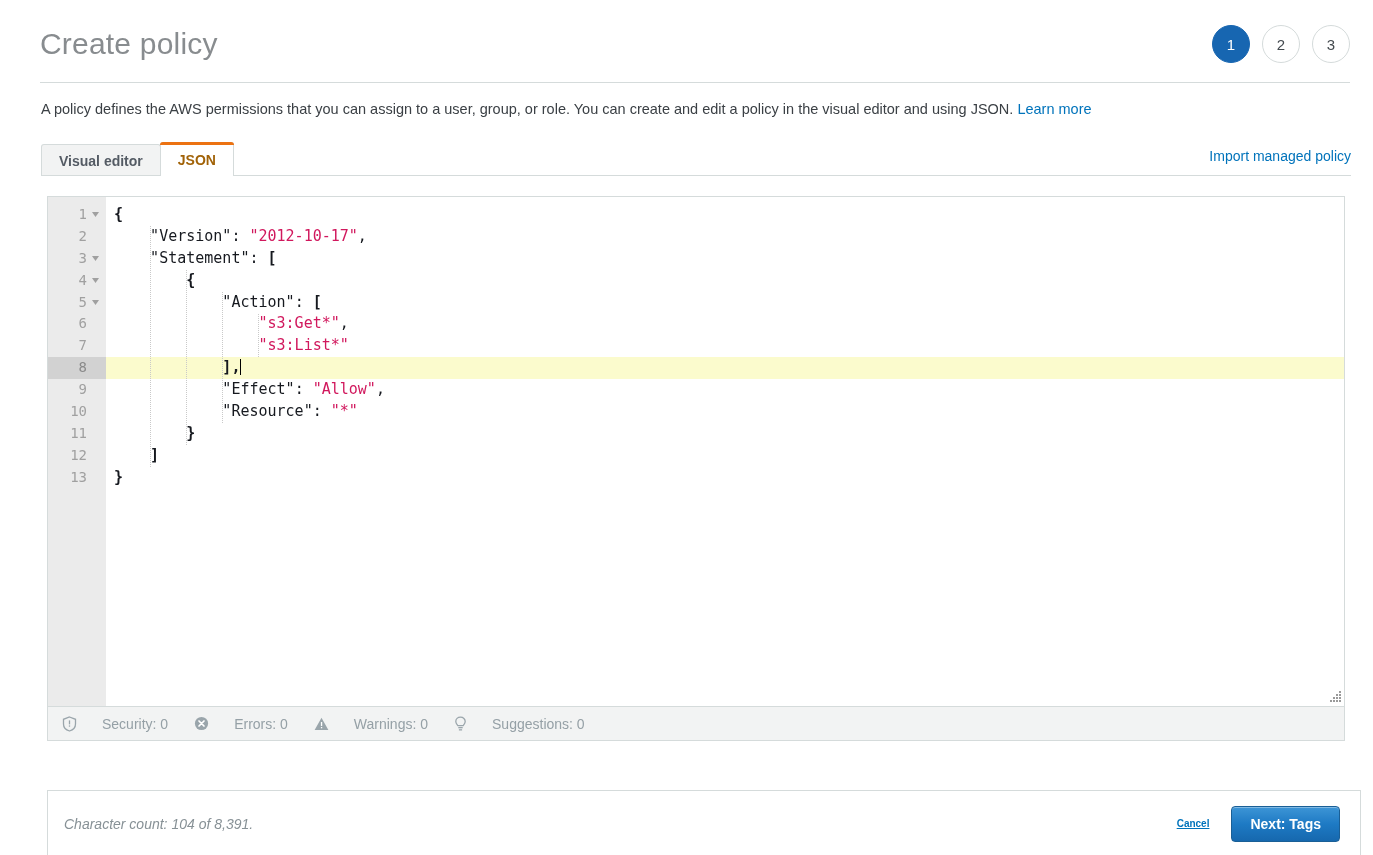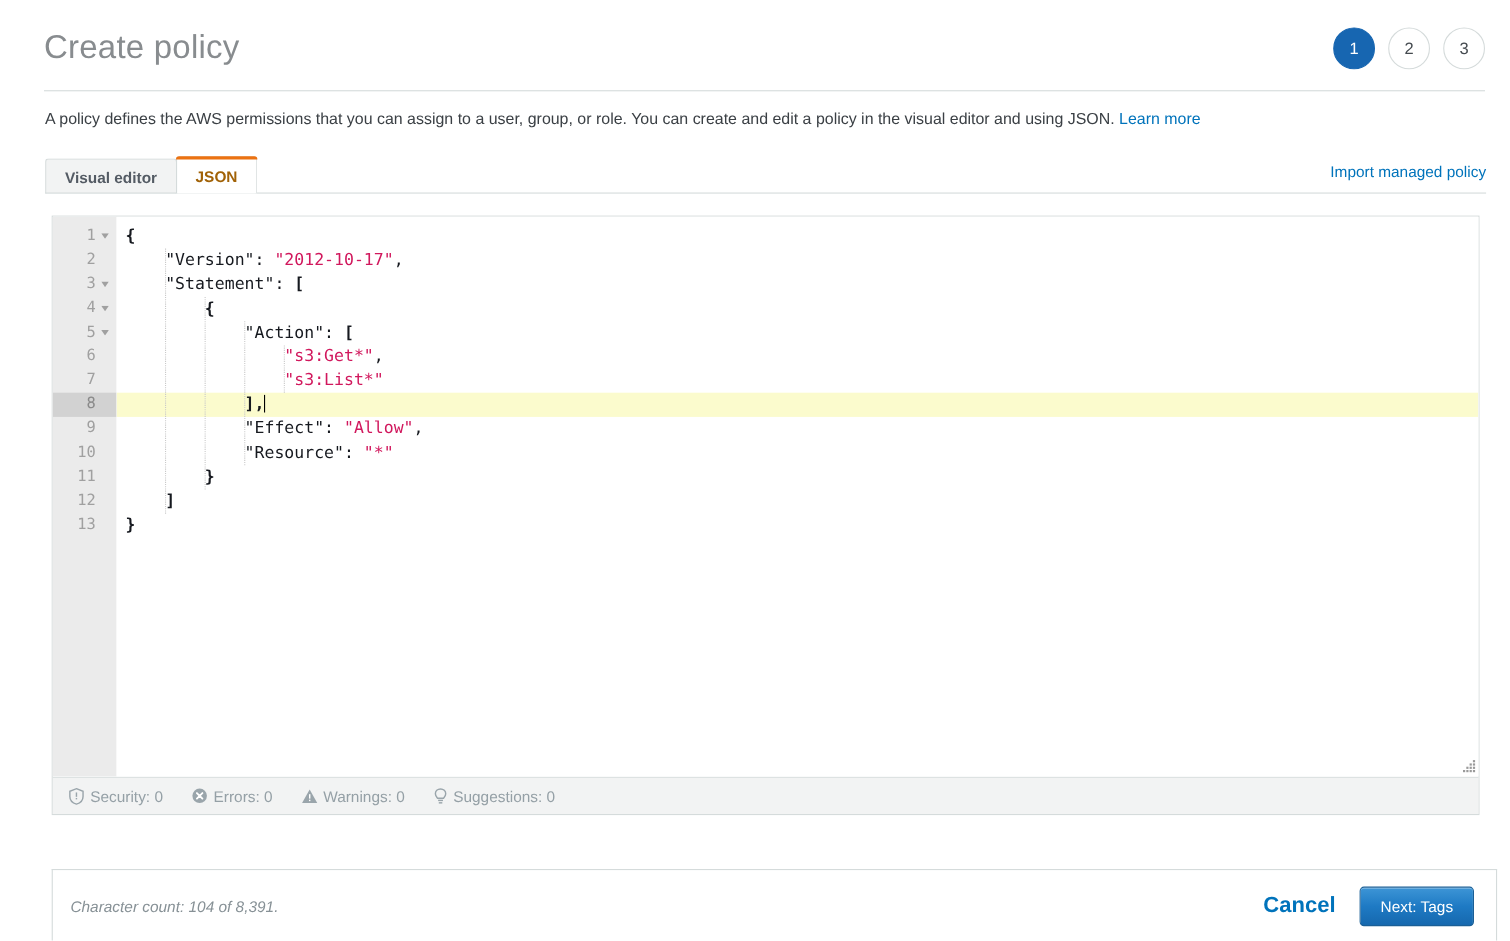--- a/index.html
+++ b/index.html
@@ -133,21 +133,21 @@
     position: absolute; right: 2px; bottom: 2px; width: 13px; height: 13px;
     z-index: 5;
   }
 
   
   .status-bar {
     height: 34px; border-top: 1px solid #d5dbdb; background: #f2f3f3;
     display: flex; align-items: center; padding-left: 14px; gap: 26px;
   }
   .status-item {
-    display: flex; align-items: center; gap: 5px;
+    display: flex; align-items: center; gap: 25px;
     font-size: 14px; color: #95a0a6;
   }
   .status-item svg { display: block; flex: 0 0 auto; }
 
   
   .footer-bar {
     position: absolute; left: 47px; top: 790px;
     width: 1314px; height: 66px;
     border-top: 1px solid #d5dbdb;
     border-left: 1px solid #d5dbdb;
@@ -156,26 +156,27 @@
     display: flex; align-items: center;
   }
   .char-count {
     margin-left: 16px; font-size: 14px; font-style: italic; color: #879196;
   }
   .footer-actions {
     margin-left: auto; display: flex; align-items: center; gap: 22px;
     padding-right: 20px;
   }
   .cancel-btn {
-    font-size: 20px; font-weight: bold; color: #0073bb;
+    font-size: 10px; font-weight: bold; color: #0073bb;
     background: none; border: none; cursor: pointer; padding: 0;
     font-family: "Liberation Sans", sans-serif;
+    text-decoration: underline;
   }
   .primary-btn {
-    font-size: 14px; font-weight: normal; color: #ffffff;
+    font-size: 14px; font-weight: bold; color: #ffffff;
     background: linear-gradient(to bottom, #3d95d6 0%, #1e7ac4 50%, #1668ae 100%);
     border: 1px solid #1a5f96; border-radius: 4px;
     padding: 9px 18px; cursor: pointer;
     font-family: "Liberation Sans", sans-serif;
     box-shadow: 0 1px 0 rgba(255,255,255,0.35) inset;
   }
 </style>
 </head>
 <body>
 

